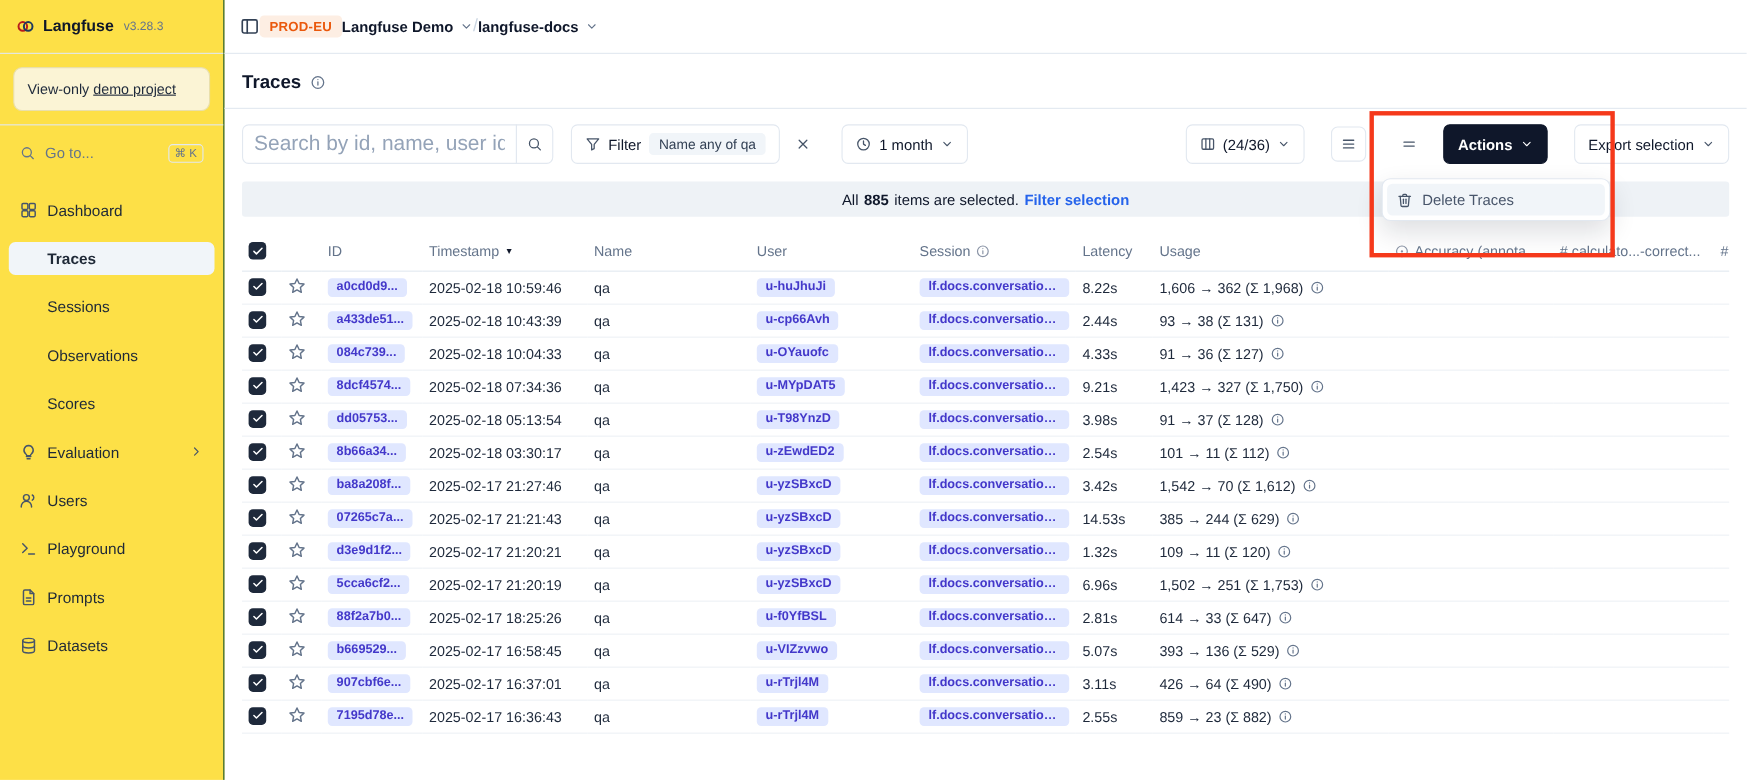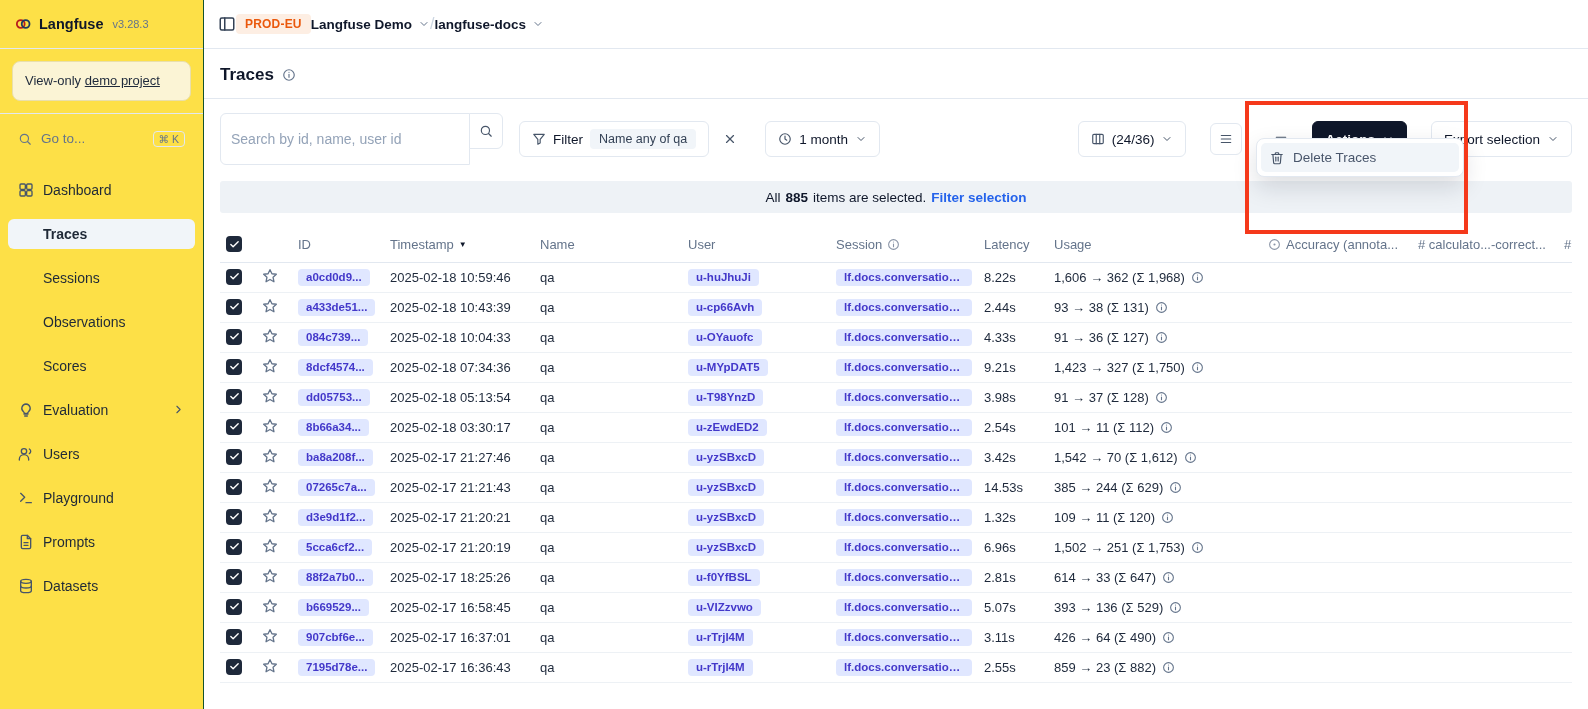--- a/index.html
+++ b/index.html
@@ -32,21 +32,21 @@
 .crumb{display:flex;align-items:center;gap:6px;font-size:13.5px;font-weight:700;color:#0f172a;cursor:pointer}
 .crumb svg{color:#64748b}
 .slash{color:#cbd5e1;font-size:16px}
 .page-head{display:flex;align-items:center;gap:8px;padding:16px 16px 13px;border-bottom:1px solid #e2e8f0}
 .page-head h1{font-size:17px;font-weight:700}
 .page-head svg{color:#64748b}
 .content{padding:0 16px}
 
 .toolbar{display:flex;align-items:center;padding:14px 0 16px}
 .search-wrap{display:flex}
-.search-input{width:250px;height:52px;border:1px solid #e2e8f0;border-radius:6px 0 0 6px;padding:0 10px;font-size:14px;color:#0f172a;outline:none;font-family:inherit}
+.search-input{width:250px;height:36px;border:1px solid #e2e8f0;border-radius:6px 0 0 6px;padding:0 10px;font-size:19px;color:#0f172a;outline:none;font-family:inherit}
 .search-input::placeholder{color:#94a3b8}
 .search-btn{width:34px;height:36px;border:1px solid #e2e8f0;border-radius:0 6px 6px 0;margin-left:-1px;background:#fff;display:inline-flex;align-items:center;justify-content:center;color:#475569;cursor:pointer}
 .btn{display:inline-flex;align-items:center;gap:7px;height:36px;padding:0 12px;border:1px solid #e2e8f0;border-radius:6px;background:#fff;font-size:13.5px;color:#0f172a;font-family:inherit;cursor:pointer;white-space:nowrap}
 .btn svg{color:#475569}
 .pill{background:#f1f5f9;border-radius:4px;padding:3px 9px;font-size:12.5px;color:#334155;font-weight:400}
 .ghost-btn{border:none;background:transparent;width:30px;height:32px;display:inline-flex;align-items:center;justify-content:center;color:#475569;cursor:pointer}
 .icon-btn{width:32px;height:32px;padding:0;justify-content:center;border:1px solid #e2e8f0;border-radius:6px;background:#fff;display:inline-flex;align-items:center;color:#475569;cursor:pointer}
 .btn-dark{background:#0f172a;border-color:#0f172a;color:#fff;font-weight:600}
 .btn-dark svg{color:#fff}
 .ml-auto{margin-left:auto}
@@ -62,21 +62,21 @@
 .th-inner{display:flex;align-items:center;gap:5px}
 .sort{font-size:8px;color:#0f172a}
 .cbx{width:16px;height:16px;background:#1e293b;border-radius:4px;display:inline-flex;align-items:center;justify-content:center;cursor:pointer}
 .cbx svg{width:11px;height:11px;stroke:#fff;stroke-width:3;fill:none;stroke-linecap:round;stroke-linejoin:round}
 .star{color:#64748b;stroke-width:1.6;cursor:pointer}
 .badge{display:inline-block;max-width:100%;background:#e0e7ff;color:#4338ca;border-radius:4px;padding:2.5px 8px;font-size:11.5px;font-weight:600;overflow:hidden;text-overflow:ellipsis;vertical-align:middle;cursor:pointer}
 .usage{display:flex;align-items:center;gap:6px}
 .usage svg{color:#64748b}
 .hdr-ico{color:#8a94a6}
 
-.menu{position:absolute;left:1256px;top:138px;width:208px;background:#fff;border:1px solid #e2e8f0;border-radius:8px;box-shadow:0 10px 24px rgba(15,23,42,.14);padding:4px;z-index:60}
+.menu{position:absolute;left:1256px;top:162px;width:208px;background:#fff;border:1px solid #e2e8f0;border-radius:8px;box-shadow:0 10px 24px rgba(15,23,42,.14);padding:4px;z-index:60}
 .menu-item{display:flex;align-items:center;gap:9px;padding:7px 9px;border-radius:5px;font-size:13.5px;color:#0f172a;cursor:pointer}
 .menu-item svg{color:#475569}
 .menu-item.muted{background:#f1f5f9;color:#49566b}
 .annotation{position:absolute;left:1245px;top:101px;width:223px;height:133px;border:4px solid #f5391b;z-index:70;pointer-events:none}
 </style>
 </head>
 <body>
 
 <div class="app">
 

